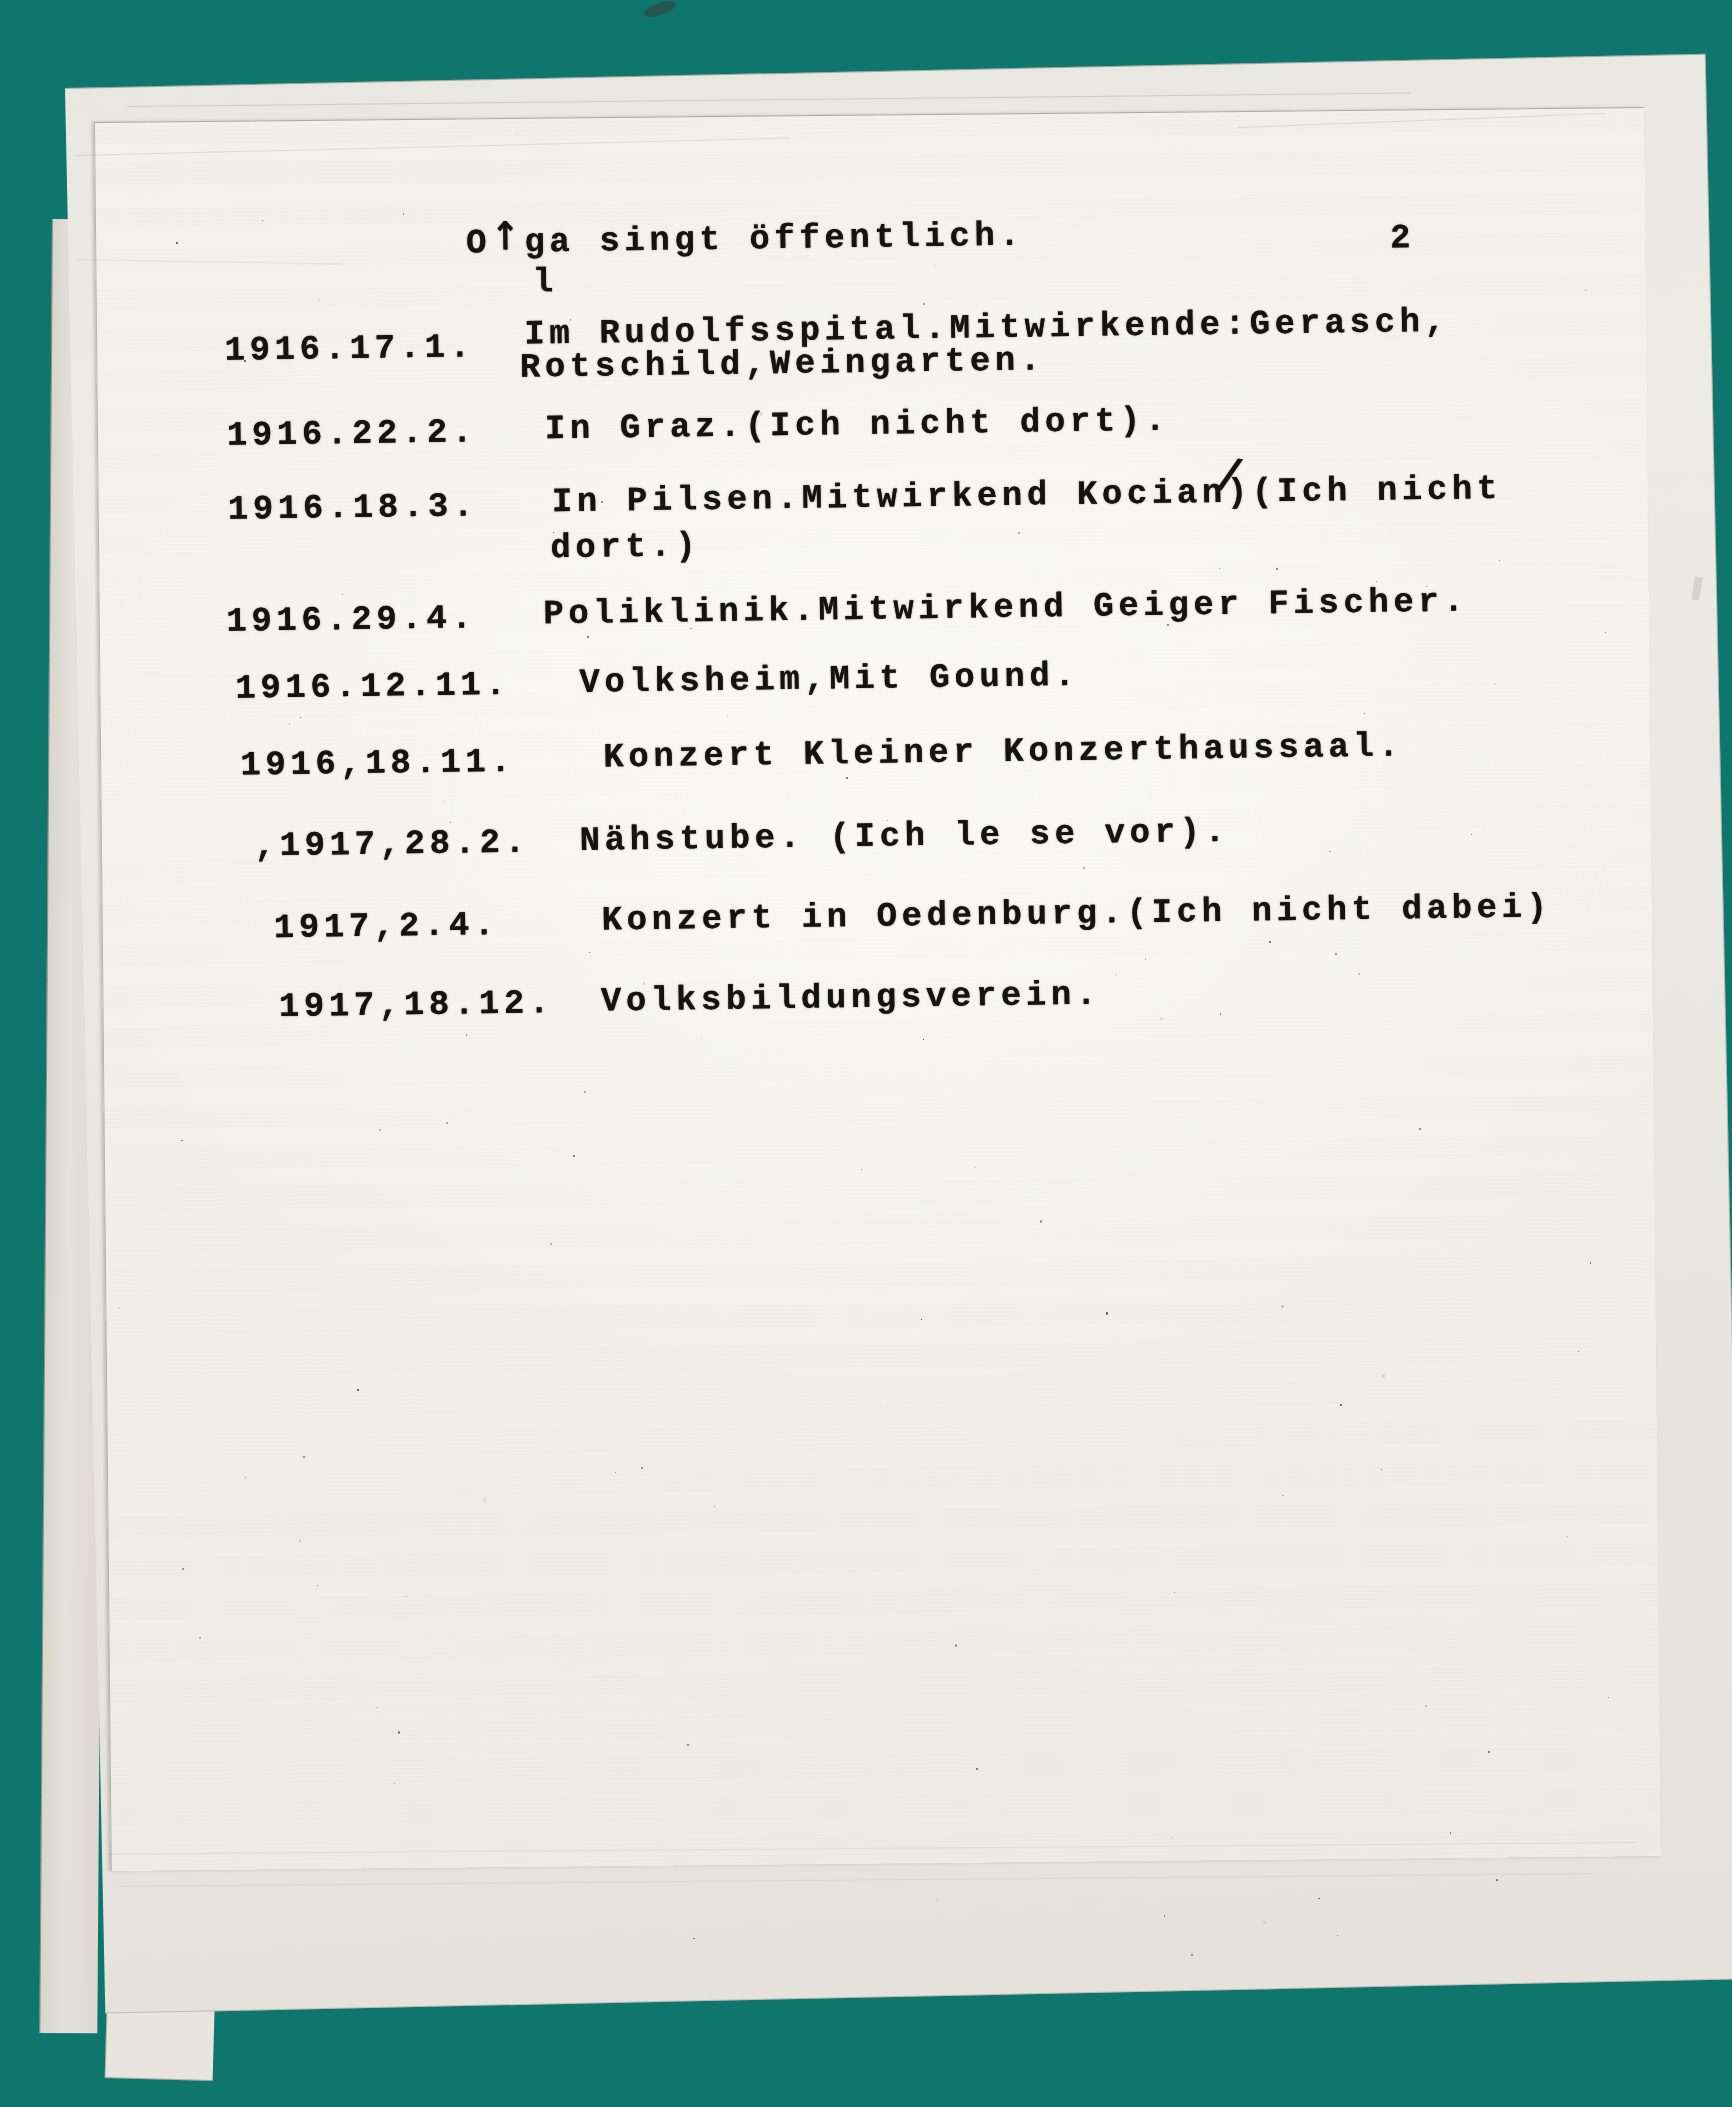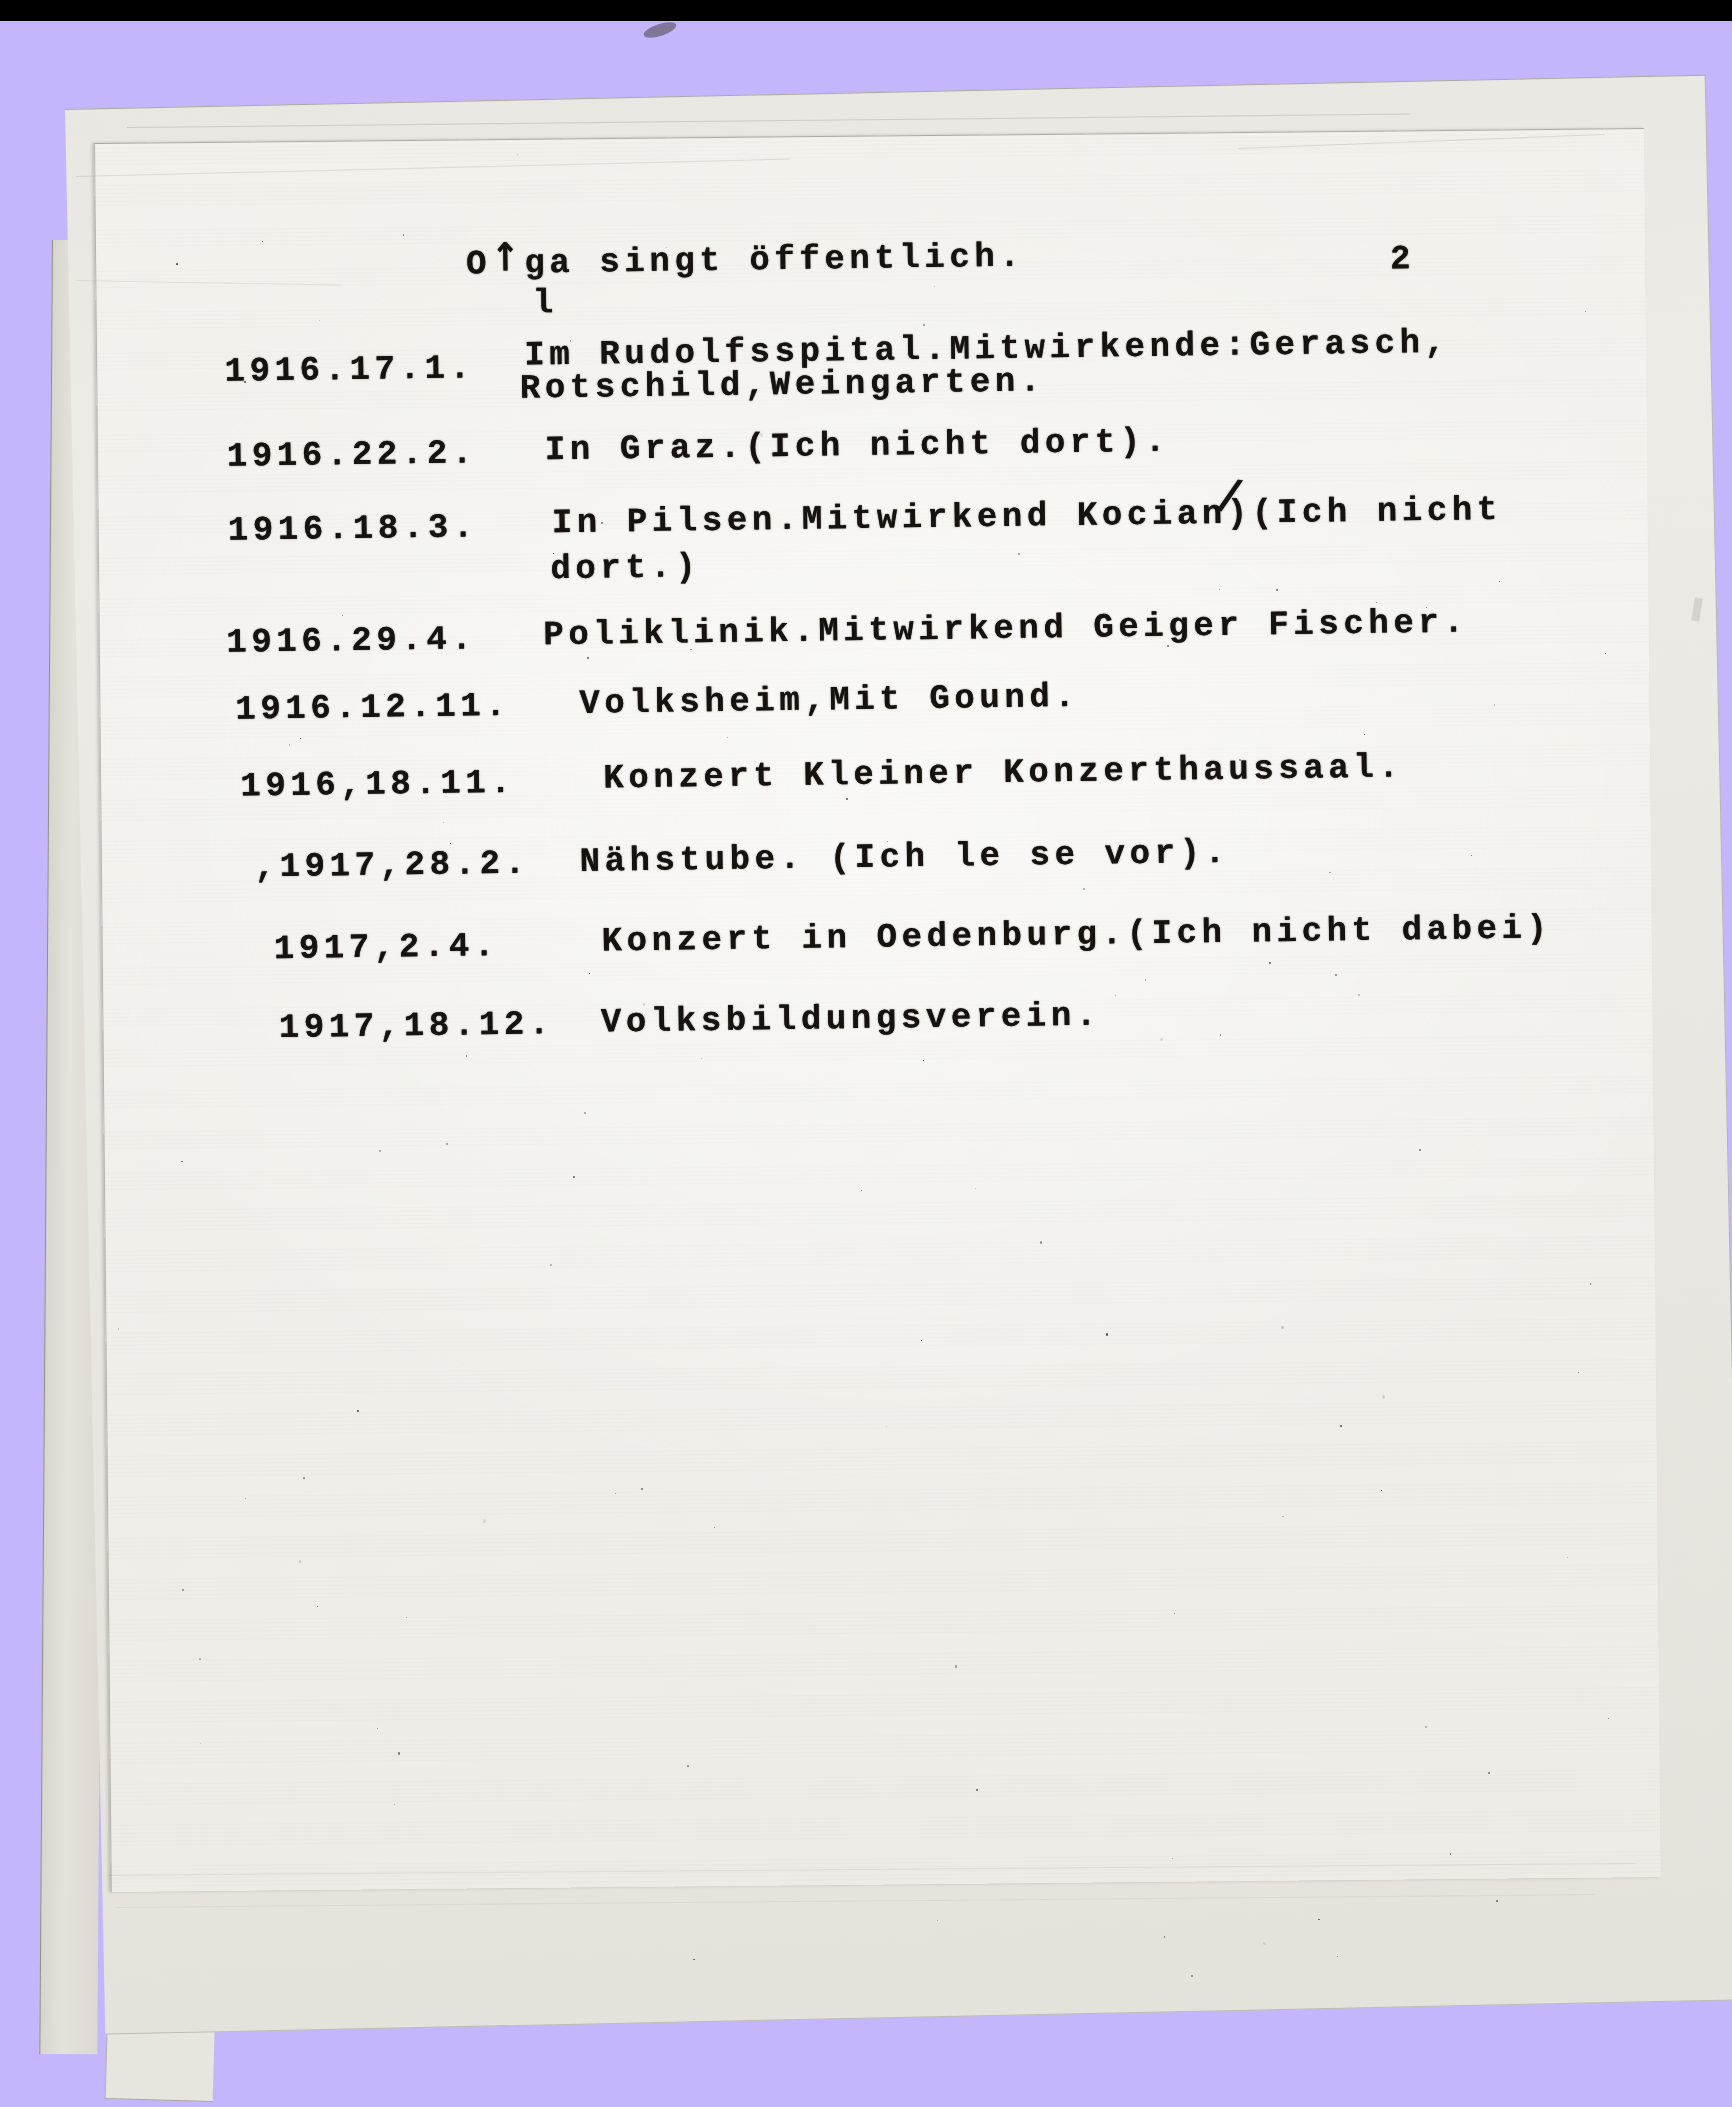--- a/index.html
+++ b/index.html
@@ -1,18 +1,18 @@
 <!DOCTYPE html>
 <html style="font-size:8.2px"><head>
 <meta charset="utf-8">
 <style>
   html,body{margin:0;padding:0;background:#000;}
   body{width:1733px;height:2108px;position:relative;overflow:hidden;
        font-family:"Liberation Mono","DejaVu Sans Mono",monospace;}
-  .scan{position:absolute;inset:0;background:#c4b5fd;margin-top:21px;}
+  .scan{position:absolute;inset:0;background:#0f766e;}
   .sheet{position:absolute;}
   .under-b{left:65px;top:88px;width:1640px;height:1924px;
     background:linear-gradient(178deg,#e9e7e1 0%,#edebe5 18%,#e8e6e0 60%,#e4e2db 100%);
     border-top:1px solid rgba(105,100,90,.45);
     border-right:0.5px solid rgba(90,86,78,.35);
     border-bottom:1px solid rgba(90,86,78,.3);
     transform:rotate(-1.2deg);transform-origin:0 0;}
   .left-c{left:52px;top:219px;width:57px;height:1814px;
     background:linear-gradient(90deg,#d8d5cd,#e5e2db 40%,#ddd9d2);
     border-left:1px solid rgba(70,66,60,.5);

